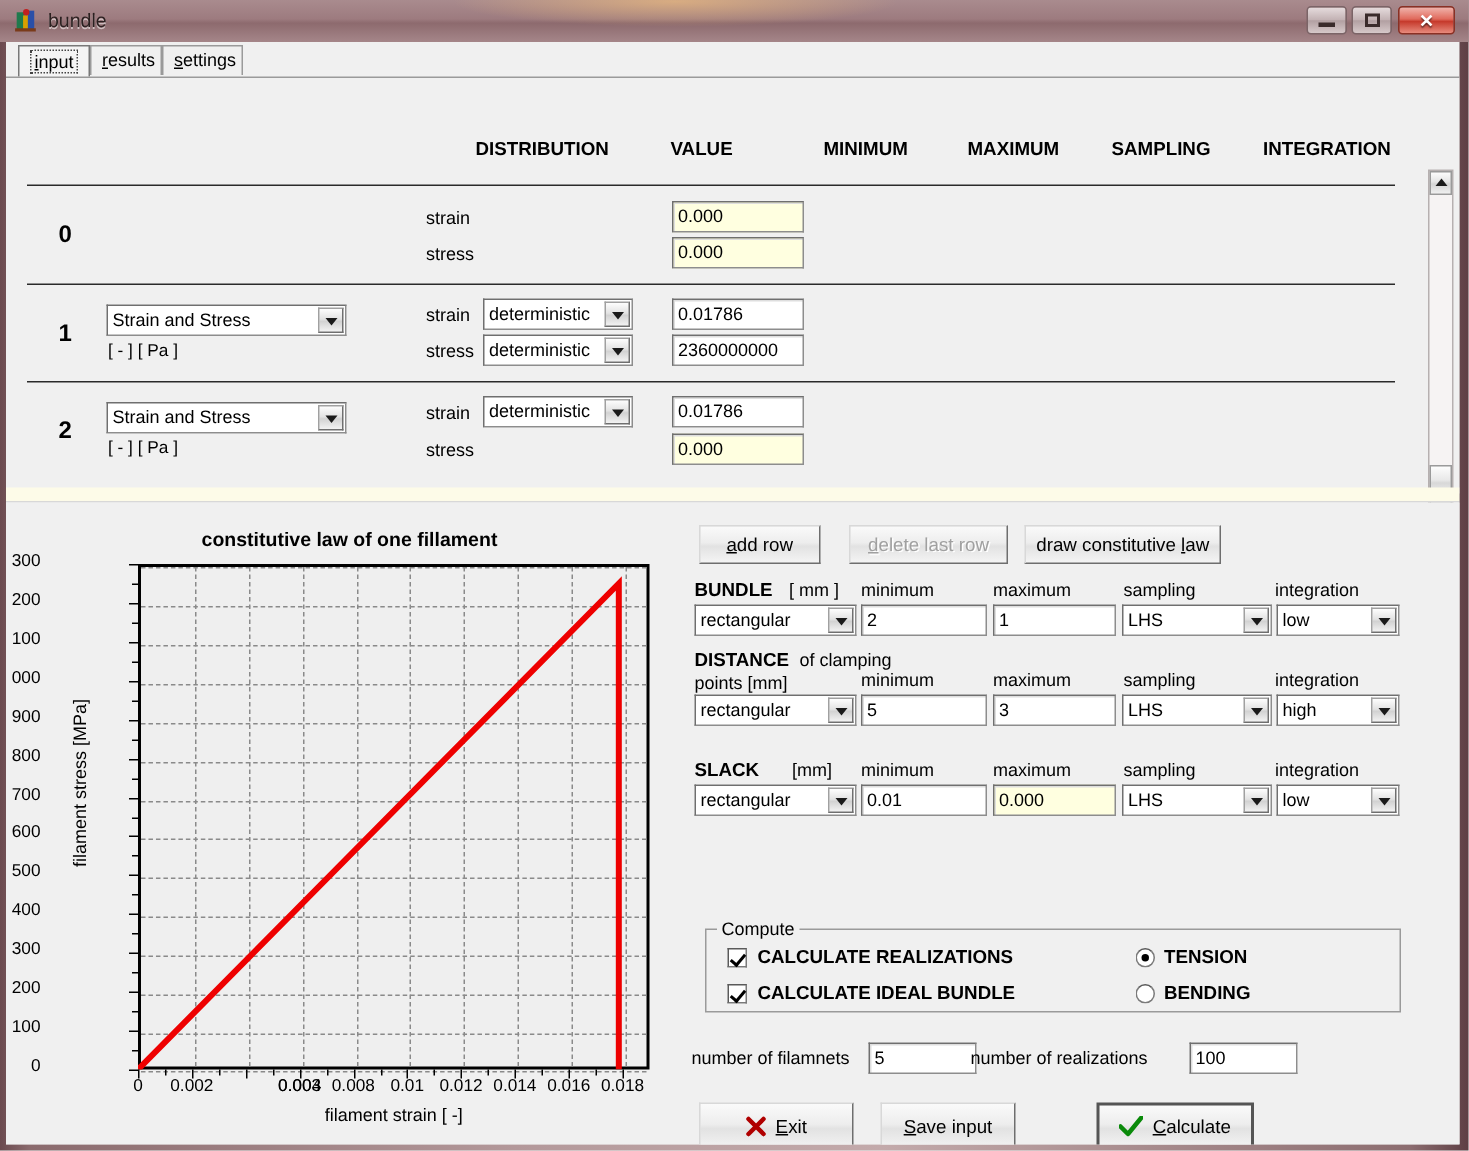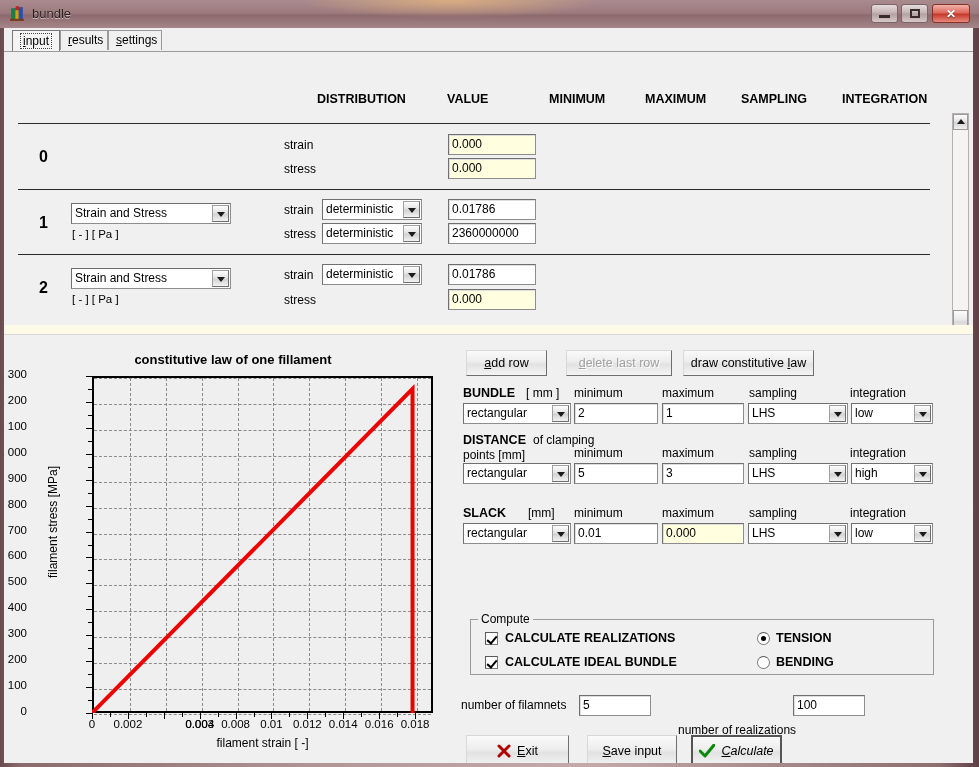--- a/index.html
+++ b/index.html
@@ -500,33 +500,33 @@
       <div class="cbx on" style="left:481px;top:321px;"></div>
       <div class="boldlab" style="left:501px;top:320px;">CALCULATE IDEAL BUNDLE</div>
 
       <div class="rdo on" style="left:753px;top:297px;"></div>
       <div class="boldlab" style="left:772px;top:296px;">TENSION</div>
       <div class="rdo" style="left:753px;top:321px;"></div>
       <div class="boldlab" style="left:772px;top:320px;">BENDING</div>
 
       <div class="smalllab" style="left:457px;top:363px;">number of filamnets</div>
       <div class="tfield" style="left:575px;top:360px;width:72px;">5</div>
-      <div class="smalllab" style="left:674px;top:363px;margin-top:25px;">number of realizations</div>
+      <div class="smalllab" style="left:643px;top:363px;">number of realizations</div>
       <div class="tfield" style="left:789px;top:360px;width:72px;">100</div>
 
       <div class="btn" style="left:462px;top:400px;width:103px;height:32px;">
         <svg width="14" height="14" viewBox="0 0 14 14" style="margin-right:6px">
           <path d="M2 2 L12 12 M12 2 L2 12" stroke="#b00000" stroke-width="3" stroke-linecap="round"></path>
         </svg>
         <span><u>E</u>xit</span>
       </div>
       <div class="btn" style="left:583px;top:400px;width:90px;height:32px;">
         <span><u>S</u>ave input</span>
       </div>
-      <div class="btn focus" style="left:687px;top:400px;width:91px;height:32px;font-style:italic;">
+      <div class="btn focus" style="left:727px;top:400px;width:105px;height:32px;">
         <svg width="16" height="14" viewBox="0 0 16 14" style="margin-right:6px">
           <path d="M1 7 L6 12 L15 1" stroke="#0a8a0a" stroke-width="3" fill="none" stroke-linecap="round" stroke-linejoin="round"></path>
         </svg>
         <span><u>C</u>alculate</span>
       </div>
 
     </div>
   </div>
 </div>
 

